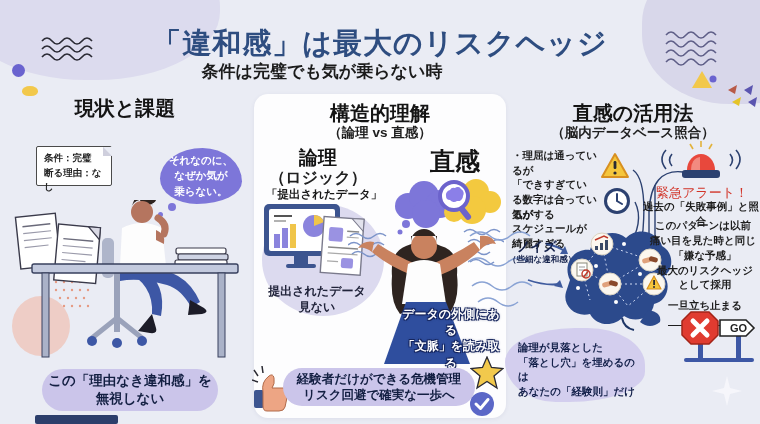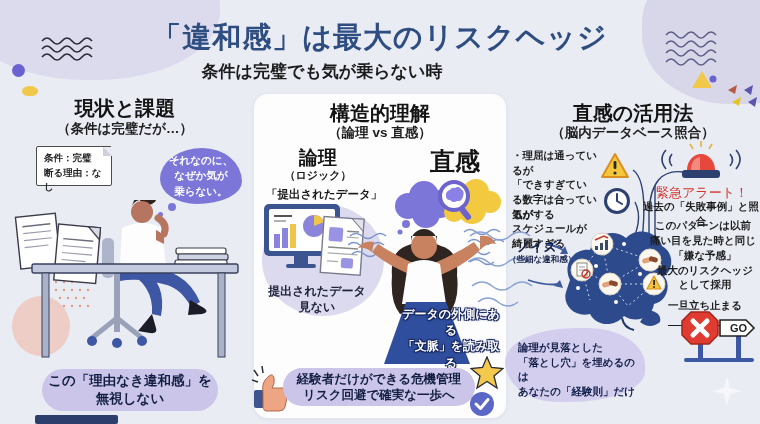--- a/index.html
+++ b/index.html
@@ -9,21 +9,21 @@
   .pre { white-space:pre-line; }
   .ctr { text-align:center; }
 
   
   .blob-tl { left:-38px; top:-62px; width:258px; height:142px; background:#dcdbee; border-radius:48%; }
   .blob-tr { left:642px; top:-46px; width:190px; height:150px; background:#d8d7ea; border-radius:46%; }
   .dot { border-radius:50%; }
   .navy-bar { left:35px; top:415px; width:83px; height:9px; background:#2c3e6b; border-radius:2px; }
 
   
-  .title { left:0; top:18px; width:760px; text-align:center; font-size:29px; font-weight:800; color:#2e4d80; letter-spacing:1px; }
+  .title { left:0; top:24px; width:760px; text-align:center; font-size:29px; font-weight:800; color:#2e4d80; letter-spacing:1px; }
   .subtitle { left:0; top:60px; width:644px; text-align:center; font-size:17px; font-weight:800; color:#1b1b1b; }
 
   
   .col-h { font-size:20px; font-weight:800; color:#141414; }
   .col-sub { font-size:13.5px; font-weight:700; color:#202020; }
   .panel { left:254px; top:94px; width:252px; height:324px; background:#fdfdfe; border-radius:14px; box-shadow:0 1px 4px rgba(60,60,110,.08); }
 
   
   .note-card { left:36px; top:146px; width:76px; height:40px; background:#fff; border:1.5px solid #4a4a4a; border-radius:2px; padding:4px 0 0 7px; font-size:9.5px; font-weight:700; color:#222; line-height:1.55; }
   .note-fold { left:103px; top:147px; width:0; height:0; border-left:9px solid #cfcfdd; border-top:9px solid #eaecf4; }
@@ -82,21 +82,20 @@
   <svg class="abs" style="left:712px;top:376px" width="30" height="30">
     <polygon points="15,0 18,12 30,15 18,18 15,30 12,18 0,15 12,12" fill="#f6f6fb"></polygon>
   </svg>
 
   <div class="abs title">「違和感」は最大のリスクヘッジ</div>
   <div class="abs subtitle">条件は完璧でも気が乗らない時</div>
 
   <div class="abs panel"></div>
 
   <div class="abs ctr col-h" style="left:12px;top:95px;width:226px">現状と課題</div>
-  <div class="abs ctr col-sub" style="left:12px;top:120px;width:226px">（条件は完璧だが…）</div>
 
   <div class="abs note-card">
     <div>条件：完璧</div>
     <div>断る理由：なし</div>
   </div>
   <div class="abs note-fold"></div>
 
   <div class="abs thought pre">それなのに、
 なぜか気が
 乗らない。</div>
@@ -170,21 +169,21 @@
     <rect x="204" y="73" width="7" height="84" fill="#aab2c8" stroke="#38405e" stroke-width="1"></rect>
   </svg>
 
   <div class="abs pill pill-left pre">この「理由なき違和感」を
 無視しない</div>
 
   <div class="abs ctr col-h" style="left:254px;top:100px;width:252px">構造的理解</div>
   <div class="abs ctr col-sub" style="left:254px;top:124px;width:252px">（論理 vs 直感）</div>
 
   <div class="abs ctr" style="left:268px;top:145px;width:100px;font-size:19px;font-weight:800;color:#141414">論理</div>
-  <div class="abs ctr" style="left:268px;top:168px;width:100px;font-size:11px;font-weight:700;color:#202020">（ロジック）</div>
+  <div class="abs ctr" style="left:268px;top:168px;width:100px;font-size:16px;font-weight:700;color:#202020">（ロジック）</div>
   <div class="abs ctr" style="left:400px;top:145px;width:110px;font-size:25px;font-weight:800;color:#141414">直感</div>
 
   <div class="abs" style="left:266px;top:187px;font-size:11.5px;font-weight:800;color:#191919">「提出されたデータ」</div>
 
   <div class="abs lavender-circle"></div>
 
   <svg class="abs" style="left:262px;top:198px" width="110" height="92">
     <rect x="2" y="6" width="76" height="52" rx="5" fill="#3c548f"></rect>
     <rect x="7" y="11" width="66" height="42" rx="2" fill="#fff"></rect>
     <line x1="12" y1="18" x2="30" y2="18" stroke="#555" stroke-width="2"></line>

